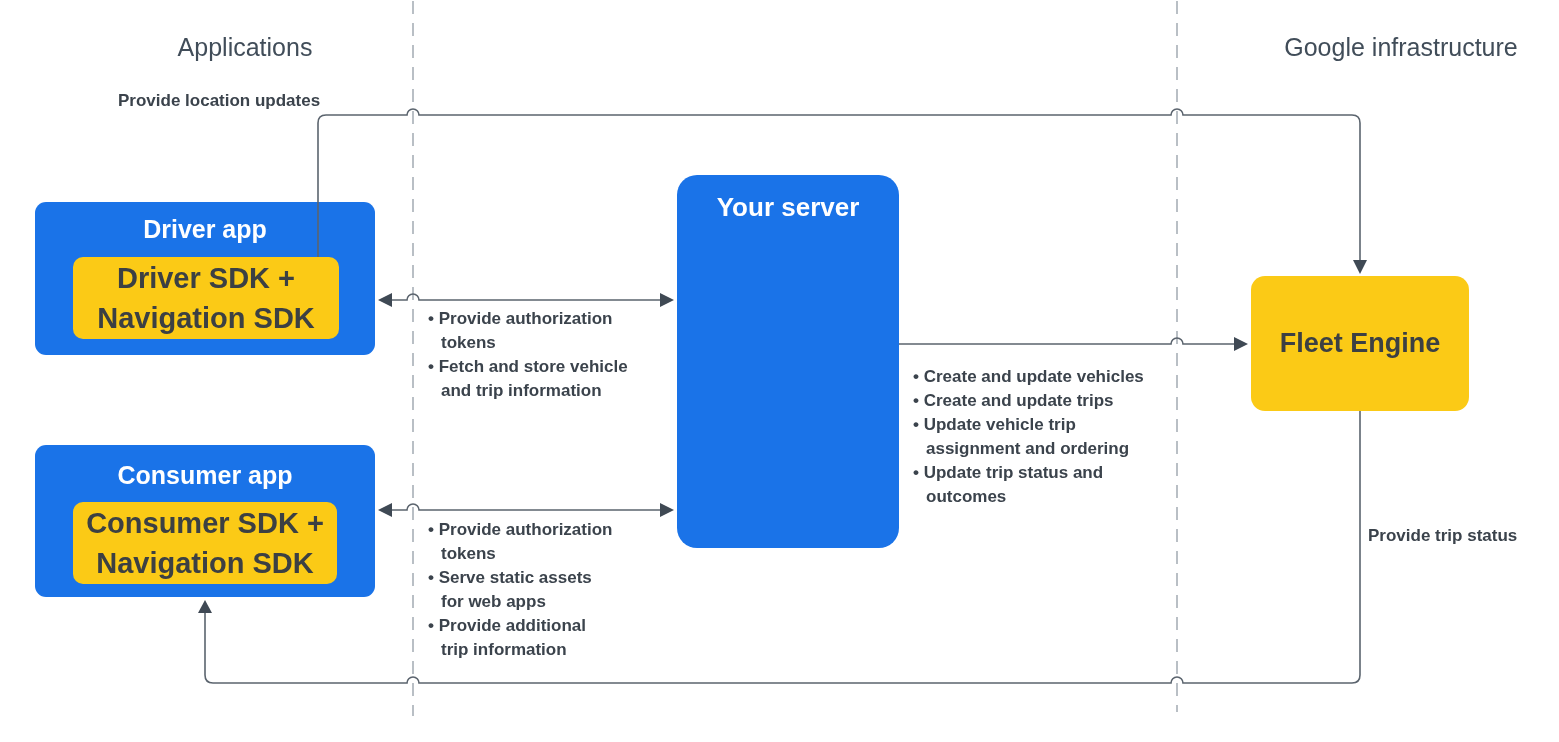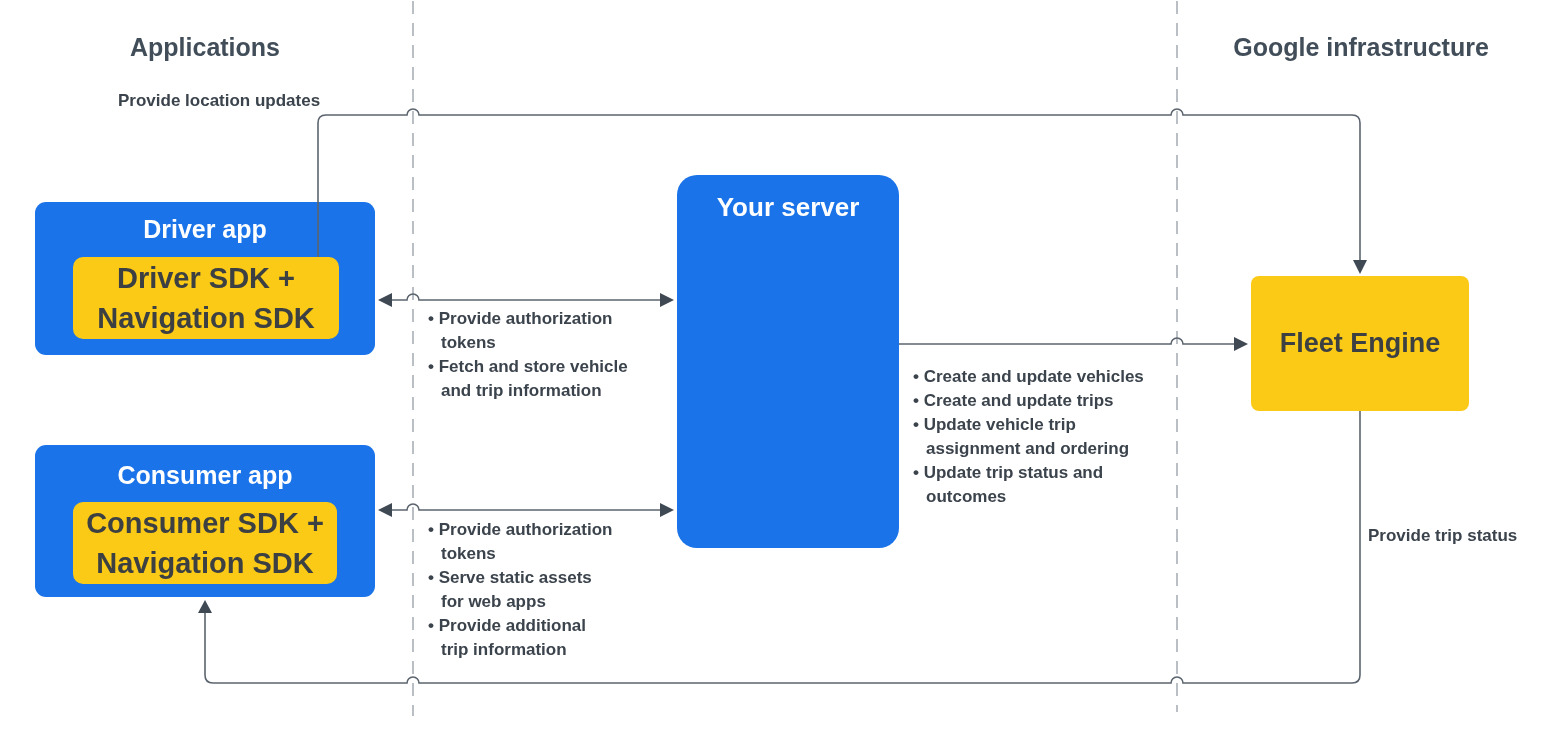--- a/index.html
+++ b/index.html
@@ -18,31 +18,32 @@
     position:relative;
     width:1559px;height:742px;
     background:#ffffff;
     font-family:"Liberation Sans", sans-serif;
     overflow:hidden;
   }
   .col-header{
     position:absolute;
     transform:translateX(-50%);
     font-size:25px;
-    font-weight:700;
+    font-weight:400;
     color:var(--header-text);
     white-space:nowrap;
+    margin-left:40px;
   }
   .node{
     position:absolute;
     border-radius:11px;
     box-sizing:border-box;
   }
   .node.blue{background:var(--blue);}
-  .node.yellow{background:var(--yellow);border-radius:8px;}
+  .node.yellow{background:var(--yellow);border-radius:14px;}
   .node-title{
     position:absolute;
     left:0;right:0;
     text-align:center;
     font-weight:700;
     color:var(--white);
     font-size:25px;
   }
   .sdk-box{
     position:absolute;

